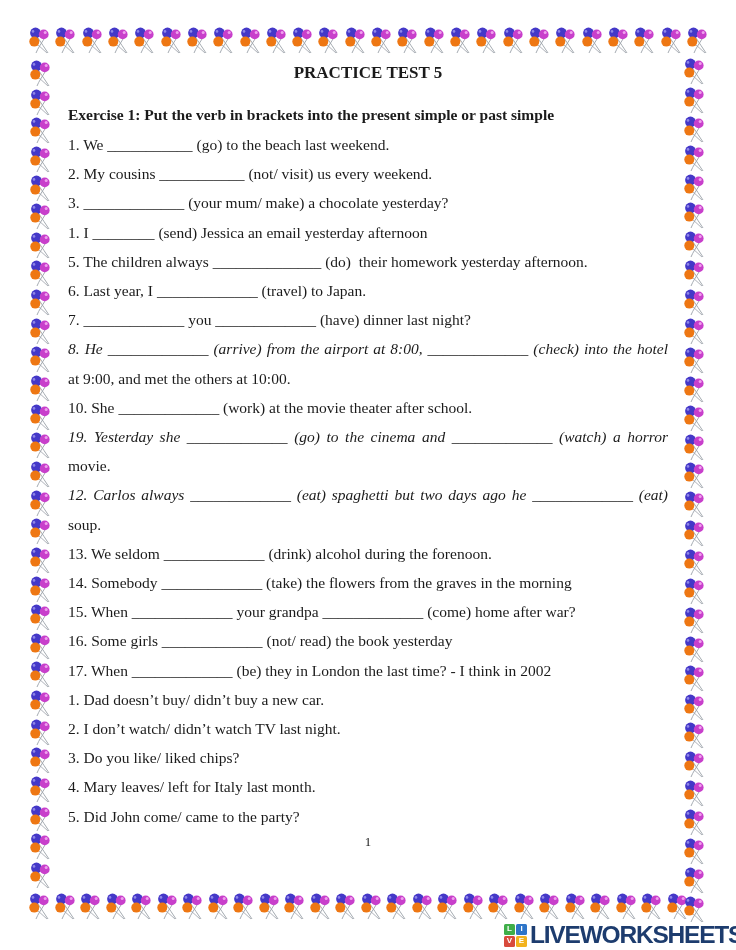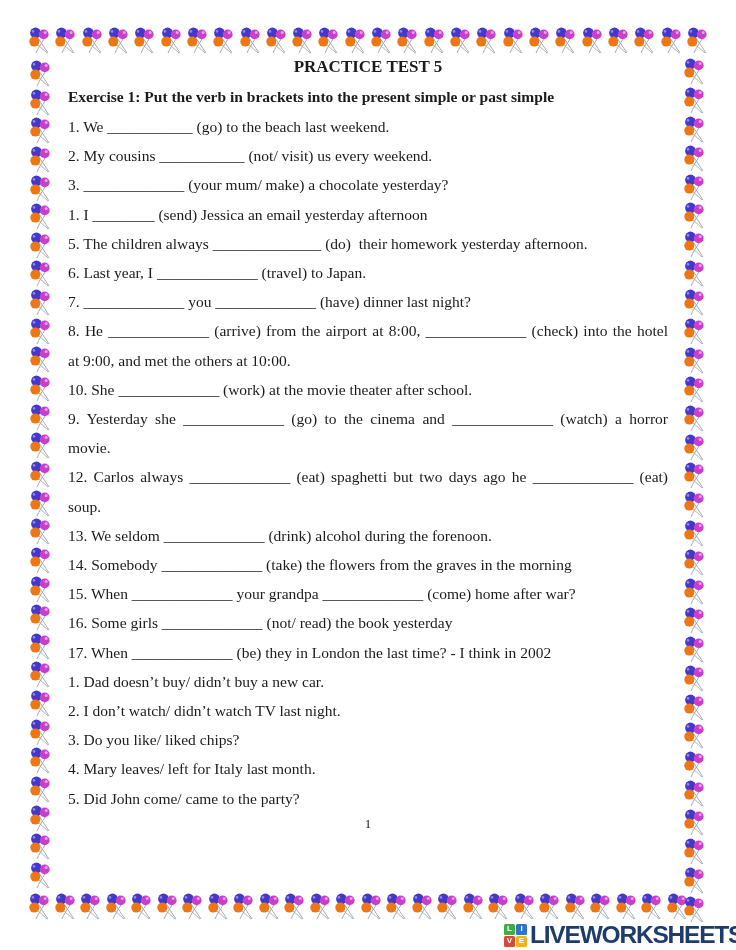--- a/index.html
+++ b/index.html
@@ -15,39 +15,40 @@
   .border{position:absolute;display:flex;}
   .border.h{flex-direction:row;justify-content:space-between;align-items:flex-start;}
   .border.v{flex-direction:column;justify-content:space-between;align-items:flex-start;}
   #border-top{left:28px;top:27px;width:682px;height:30px;}
   #border-bottom{left:28px;top:893px;width:662px;height:30px;}
   #border-left{left:29px;top:60px;width:30px;height:830px;}
   #border-right{left:683px;top:58px;width:30px;height:866px;}
   .balloons{display:inline-block;width:24px;height:28px;line-height:0;}
   
   .content{
-    position:absolute;left:68px;top:52px;width:600px;
+    position:absolute;left:68px;top:58px;width:600px;
     font-size:15.5px;
   }
   .title-line{
     text-align:center;font-weight:bold;font-size:17px;line-height:30px;
     white-space:pre-wrap;
   }
   .heading{
-    font-weight:bold;font-size:15.5px;line-height:30px;white-space:pre-wrap;
+    font-weight:bold;font-size:15.5px;line-height:30px;white-space:pre-wrap;margin-top:12px;
   }
   .heading.h2{line-height:29.2px;}
   .line{
     line-height:29.2px;white-space:pre-wrap;
   }
   .line.j{
     text-align:justify;
     -moz-text-align-last:justify;
     text-align-last:justify;
     white-space:normal;
+    font-style:italic;
   }
   .bold{font-weight:normal;}
   .page-number{
     text-align:center;font-size:13px;line-height:20px;margin-top:1px;
   }
   
   .logo{
     position:absolute;left:504px;top:920px;width:232px;height:30px;
     display:flex;align-items:center;
   }
@@ -1196,21 +1197,21 @@
         <div class="line">1. We ___________ (go) to the beach last weekend.</div>
         <div class="line">2. My cousins ___________ (not/ visit) us every weekend.</div>
         <div class="line">3. _____________ (your mum/ make) a chocolate yesterday?</div>
         <div class="line">1. I ________ (send) Jessica an email yesterday afternoon</div>
         <div class="line">5. The children always ______________ (do)  their homework yesterday afternoon.</div>
         <div class="line">6. Last year, I _____________ (travel) to Japan.</div>
         <div class="line">7. _____________ you _____________ (have) dinner last night?</div>
         <div class="line j">8. He _____________ (arrive) from the airport at 8:00, _____________ (check) into the hotel</div>
         <div class="line">at 9:00, and met the others at 10:00.</div>
         <div class="line">10. She _____________ (work) at the movie theater after school.</div>
-        <div class="line j">9. Yesterday she _____________ (go) to the cinema and _____________ (watch) a horror</div>
+        <div class="line j">19. Yesterday she _____________ (go) to the cinema and _____________ (watch) a horror</div>
         <div class="line">movie.</div>
         <div class="line j">12. Carlos always _____________ (eat) spaghetti but two days ago he _____________ (eat)</div>
         <div class="line">soup.</div>
         <div class="line">13. We seldom _____________ (drink) alcohol during the forenoon.</div>
         <div class="line">14. Somebody _____________ (take) the flowers from the graves in the morning</div>
         <div class="line">15. When _____________ your grandpa _____________ (come) home after war?</div>
         <div class="line">16. Some girls _____________ (not/ read) the book yesterday</div>
         <div class="line">17. When _____________ (be) they in London the last time? - I think in 2002</div>
       </div>
     <div id="ex2-lines">

